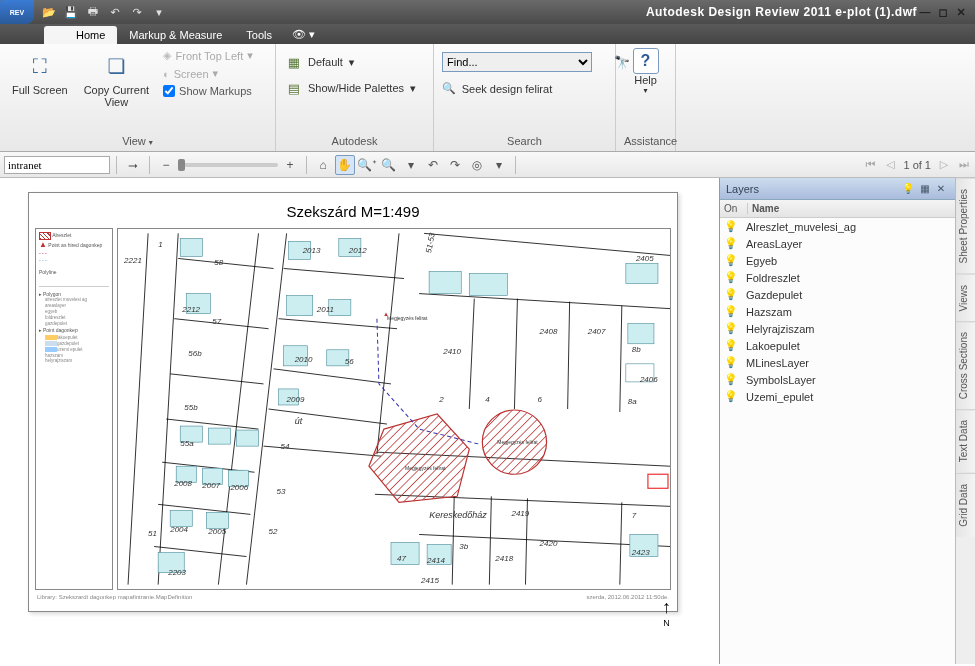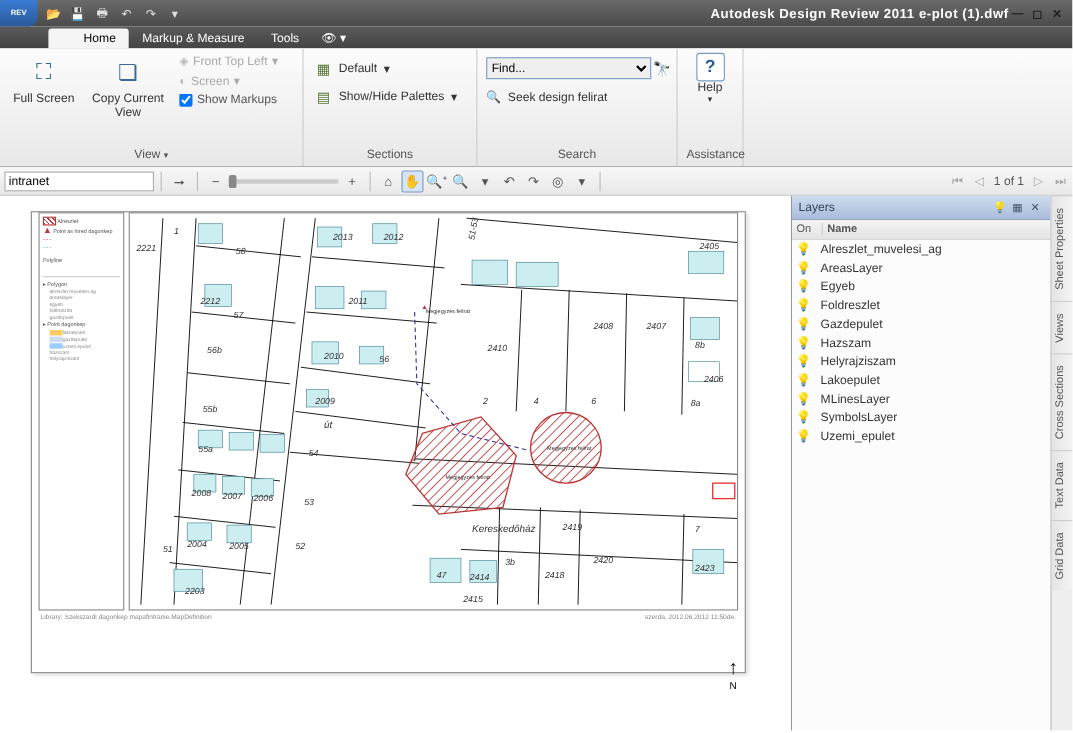--- a/index.html
+++ b/index.html
@@ -27,30 +27,30 @@
   .rgroup-title { font-size:11px; color:#555; text-align:center; padding:2px 0; }
   .rgroup-title .drop { font-size:8px; }
   .big-btn { display:flex; flex-direction:column; align-items:center; gap:2px; font-size:11px; color:#333; padding:2px 4px; }
   .big-btn .ico { width:32px;height:32px;display:flex;align-items:center;justify-content:center;font-size:20px;color:#3a6a9a; }
   .col { display:flex; flex-direction:column; gap:3px; font-size:11px; color:#555; }
   .col-item { display:flex; align-items:center; gap:4px; padding:1px 2px; }
   .col-item.disabled { color:#aaa; }
   .col-item input[type=checkbox]{ width:12px;height:12px; }
   .ws-item { display:flex;align-items:center;gap:6px;font-size:11px;color:#333;padding:2px; }
   .ws-item .ico-sm{ width:16px;height:16px;display:flex;align-items:center;justify-content:center;color:#5a7a3a;font-size:13px; }
-  .search-row{ display:flex;align-items:center;gap:0; }
+  .search-row{ display:flex;align-items:center;gap:20px; }
   .search-row select{ font-size:11px;width:150px;height:20px;border:1px solid #7a9ac0; }
   .binoc{ width:20px;height:18px;display:flex;align-items:center;justify-content:center;font-size:13px; }
   .seek{ display:flex;align-items:center;gap:6px;font-size:11px;color:#333;padding-top:4px; }
   .help-btn{ display:flex;flex-direction:column;align-items:center;font-size:11px;color:#333; }
   .help-btn .q{ width:26px;height:26px;border:1px solid #7a9ac0;border-radius:3px;display:flex;align-items:center;justify-content:center;color:#2a5a9a;font-size:16px;font-weight:bold;background:#fff; }
 
   
   .strip { height:26px; border-bottom:1px solid #bbb; background:linear-gradient(#f8f8f8,#e8e8e8); display:flex; align-items:center; font-size:11px; padding:0 4px; gap:2px; }
-  .strip input.intr { width:136px;height:18px;border:1px solid #aaa;font-size:11px;padding:0 3px; }
+  .strip input.intr { width:106px;height:18px;border:1px solid #aaa;font-size:11px;padding:0 3px;font-family:Liberation Serif, serif; }
   .strip .sep { width:1px;height:18px;background:#bbb;margin:0 4px; }
   .strip .tb { width:20px;height:20px;display:flex;align-items:center;justify-content:center;color:#555;font-size:12px; }
   .strip .tb.active{ background:#d5e5f5;border:1px solid #7a9ac0;border-radius:2px; }
   .strip .slider{ width:100px;height:4px;background:#ccc;position:relative;border-radius:2px; }
   .strip .slider .thumb{ position:absolute;left:0;top:-4px;width:7px;height:12px;background:#888;border-radius:2px; }
   .strip .pager{ margin-left:auto;display:flex;align-items:center;gap:6px;color:#555; }
   .strip .pager .nb{ width:14px;text-align:center;color:#aaa; }
 
   
   .main { display:flex; height:486px; }
@@ -148,21 +148,21 @@
       <div class="ws-item">
         <span class="ico-sm">▦</span>
         <span>Default</span> ▾
       </div>
       <div class="ws-item">
         <span class="ico-sm">▤</span>
         <span>Show/Hide Palettes</span> ▾
       </div>
     </div>
       </div>
-    <div class="rgroup-title">Sections</div>
+    <div class="rgroup-title">Autodesk</div>
   </div>
 
   <div class="rgroup" style="width:182px">
     <div class="rgroup-body">
         <div class="col" style="gap:6px;padding-top:4px">
       <div class="search-row">
         <select>
           <option>Find...</option>
         </select>
         <div class="binoc">🔭</div>
@@ -214,20 +214,21 @@
     <span class="nb">◁</span>
     <span>1 of 1</span>
     <span class="nb">▷</span>
     <span class="nb">⏭</span>
   </div>
 </div>
 
 <div class="main">
   <div class="canvas-wrap">
     <div class="sheet">
+      <div class="sheet-title">Szekszárd M=1:499</div>
       <div class="map-body">
         <div class="legend">
           <div><span class="hatch"></span> <span>Alreszlet</span></div>
           <div><span class="tri">▲</span> <span>Point as hired dagonkep</span></div>
           <div style="color:#c06">- - -</div>
           <div style="color:#39c">- - -</div>
           <div style="margin-top:6px"><span>Polyline</span></div>
           <div style="margin-top:10px;border-top:1px solid #ccc;padding-top:4px">
             <div>▸ <span>Polygon</span></div>
             <div style="padding-left:6px;font-size:4.5px;color:#888">

